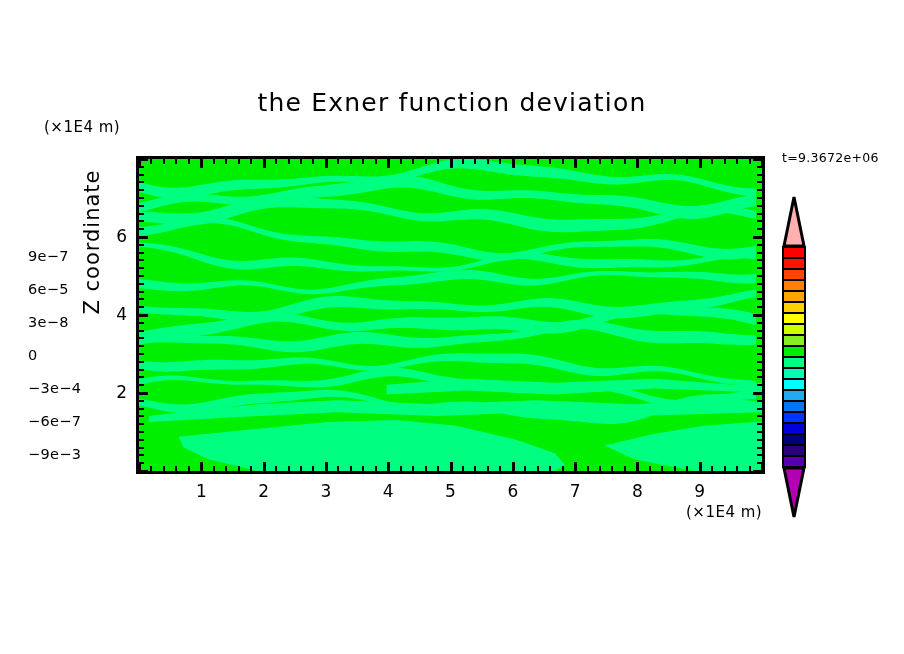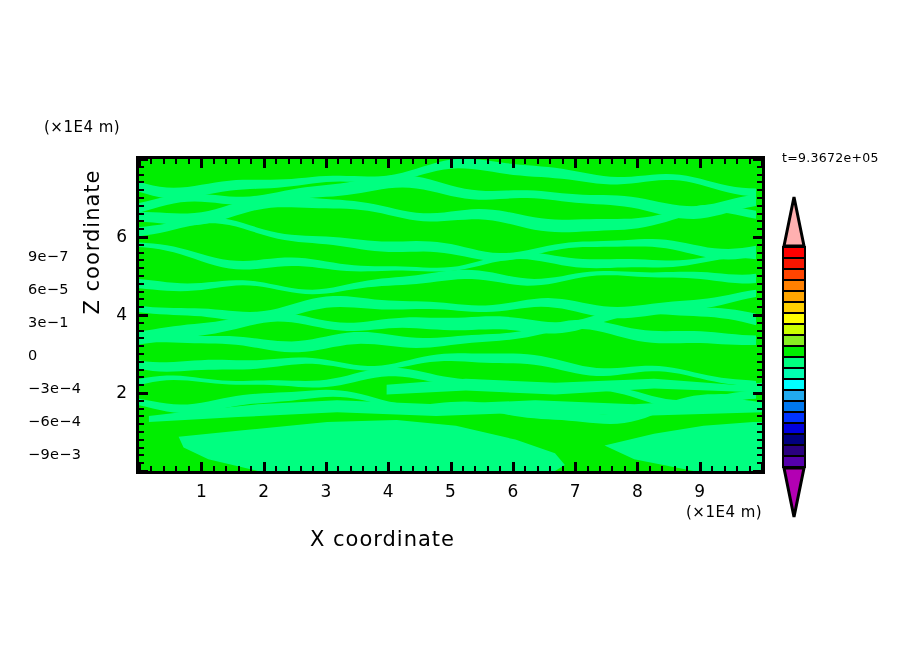--- a/index.html
+++ b/index.html
@@ -45,26 +45,26 @@
          border-left:2px solid #000;border-right:2px solid #000;}
   .cbline{position:absolute;left:0;width:24px;height:2px;background:#000;}
   .carrow{position:absolute;left:0;width:24px;}
   .clabel{position:absolute;font-size:14.5px;color:#000;white-space:pre;left:28px;letter-spacing:.3px;}
 </style>
 </head>
 <body>
 
 <div id="stage">
 
+  <div class="txt" id="title">the Exner function deviation</div>
 
   <div class="txt" id="unit-top">(×1E4 m)</div>
   <div class="txt" id="unit-bottom">(×1E4 m)</div>
-  <div class="txt" id="timestamp">t=9.3672e+05</div>
-
-  <div class="txt" id="xtitle">X coordinate</div>
+  <div class="txt" id="timestamp">t=9.3672e+06</div>
+
   <div class="txt" id="ytitle">Z coordinate</div>
 
   <div id="plot-frame">
     <svg id="field" viewBox="0 0 629 318" preserveAspectRatio="none">
       <rect x="0" y="0" width="629" height="318" fill="#00ee00"></rect>
       <g id="bands" fill="#00ff80">
           <polygon points="0.0,23.3 7.0,25.3 14.0,26.9 21.0,28.2 28.0,29.0 35.0,29.3 42.0,29.1 49.0,28.5 56.0,27.5 63.0,26.3 70.0,25.1 77.0,23.9 84.0,22.9 91.0,22.1 98.0,21.5 105.0,21.2 112.0,21.1 119.0,21.1 126.0,21.2 133.0,21.2 140.0,21.0 147.0,20.7 154.0,20.3 161.0,19.7 168.0,19.0 175.0,18.3 182.0,17.7 189.0,17.3 196.0,17.1 203.0,17.0 210.0,17.2 217.0,17.4 224.0,17.7 231.0,17.9 238.0,17.9 245.0,17.5 252.0,16.8 259.0,15.6 266.0,14.0 273.0,12.1 280.0,9.9 287.0,7.7 294.0,5.5 301.0,3.5 308.0,1.8 315.0,0.6 322.0,-0.1 329.0,-0.3 336.0,-0.1 343.0,0.5 350.0,1.3 357.0,2.3 364.0,3.3 371.0,4.3 378.0,5.1 385.0,5.8 392.0,6.4 399.0,7.0 406.0,7.6 413.0,8.2 420.0,9.0 427.0,10.0 434.0,11.1 441.0,12.4 448.0,13.7 455.0,15.1 462.0,16.3 469.0,17.3 476.0,18.0 483.0,18.3 490.0,18.3 497.0,18.0 504.0,17.4 511.0,16.8 518.0,16.1 525.0,15.6 532.0,15.4 539.0,15.5 546.0,16.1 553.0,17.1 560.0,18.5 567.0,20.2 574.0,22.1 581.0,24.0 588.0,25.7 595.0,27.3 602.0,28.6 609.0,29.4 616.0,29.9 623.0,30.1 623.0,38.3 616.0,37.8 609.0,36.9 602.0,35.7 595.0,34.2 588.0,32.4 581.0,30.4 574.0,28.3 567.0,26.3 560.0,24.5 553.0,23.0 546.0,22.0 539.0,21.4 532.0,21.4 525.0,21.7 518.0,22.4 511.0,23.2 504.0,24.2 497.0,25.0 490.0,25.6 483.0,25.9 476.0,25.9 469.0,25.6 462.0,24.9 455.0,24.0 448.0,23.0 441.0,22.0 434.0,21.0 427.0,20.2 420.0,19.5 413.0,18.9 406.0,18.4 399.0,18.0 392.0,17.5 385.0,16.9 378.0,16.2 371.0,15.3 364.0,14.3 357.0,13.1 350.0,12.0 343.0,10.9 336.0,10.1 329.0,9.6 322.0,9.5 315.0,9.9 308.0,10.8 301.0,12.1 294.0,13.7 287.0,15.6 280.0,17.5 273.0,19.3 266.0,21.0 259.0,22.3 252.0,23.2 245.0,23.8 238.0,24.0 231.0,23.9 224.0,23.6 217.0,23.3 210.0,23.1 203.0,23.0 196.0,23.1 189.0,23.5 182.0,24.2 175.0,25.0 168.0,25.9 161.0,26.9 154.0,27.8 147.0,28.6 140.0,29.2 133.0,29.7 126.0,30.1 119.0,30.4 112.0,30.7 105.0,31.1 98.0,31.7 91.0,32.4 84.0,33.5 77.0,34.7 70.0,36.0 63.0,37.4 56.0,38.6 49.0,39.6 42.0,40.2 35.0,40.3 28.0,39.9 21.0,38.9 14.0,37.4 7.0,35.5 0.0,33.3"></polygon>
           <polygon points="0.0,44.9 7.0,43.3 14.0,41.5 21.0,39.8 28.0,38.2 35.0,36.9 42.0,36.0 49.0,35.4 56.0,35.3 63.0,35.6 70.0,36.1 77.0,36.8 84.0,37.5 91.0,38.1 98.0,38.4 105.0,38.4 112.0,38.1 119.0,37.4 126.0,36.4 133.0,35.2 140.0,33.8 147.0,32.4 154.0,31.1 161.0,29.9 168.0,28.9 175.0,28.0 182.0,27.2 189.0,26.5 196.0,25.7 203.0,24.9 210.0,23.9 217.0,22.8 224.0,21.6 231.0,20.3 238.0,19.0 245.0,17.9 252.0,17.0 259.0,16.4 266.0,16.4 273.0,16.8 280.0,17.8 287.0,19.2 294.0,20.9 301.0,22.9 308.0,25.0 315.0,27.0 322.0,28.8 329.0,30.3 336.0,31.4 343.0,32.2 350.0,32.5 357.0,32.5 364.0,32.4 371.0,32.1 378.0,31.9 385.0,31.8 392.0,31.9 399.0,32.2 406.0,32.7 413.0,33.3 420.0,34.1 427.0,34.8 434.0,35.5 441.0,36.0 448.0,36.4 455.0,36.6 462.0,36.7 469.0,36.8 476.0,36.9 483.0,37.2 490.0,37.6 497.0,38.4 504.0,39.4 511.0,40.7 518.0,42.2 525.0,43.7 532.0,45.2 539.0,46.5 546.0,47.5 553.0,48.0 560.0,48.1 567.0,47.6 574.0,46.6 581.0,45.3 588.0,43.6 595.0,41.9 602.0,40.1 609.0,38.5 616.0,37.1 623.0,36.0 623.0,47.8 616.0,49.1 609.0,50.7 602.0,52.6 595.0,54.5 588.0,56.5 581.0,58.2 574.0,59.7 567.0,60.7 560.0,61.1 553.0,61.0 546.0,60.4 539.0,59.2 532.0,57.7 525.0,56.0 518.0,54.2 511.0,52.4 504.0,50.8 497.0,49.5 490.0,48.4 483.0,47.6 476.0,47.0 469.0,46.5 462.0,46.1 455.0,45.7 448.0,45.2 441.0,44.6 434.0,43.8 427.0,43.0 420.0,42.1 413.0,41.3 406.0,40.6 399.0,40.0 392.0,39.8 385.0,39.8 378.0,40.0 371.0,40.4 364.0,40.8 357.0,41.3 350.0,41.5 343.0,41.5 336.0,41.1 329.0,40.3 322.0,39.1 315.0,37.7 308.0,36.0 301.0,34.2 294.0,32.6 287.0,31.1 280.0,30.0 273.0,29.3 266.0,29.0 259.0,29.3 252.0,29.9 245.0,30.9 238.0,32.1 231.0,33.3 224.0,34.6 217.0,35.7 210.0,36.7 203.0,37.5 196.0,38.1 189.0,38.6 182.0,39.0 175.0,39.5 168.0,40.1 161.0,40.8 154.0,41.6 147.0,42.6 140.0,43.6 133.0,44.7 126.0,45.6 119.0,46.3 112.0,46.7 105.0,46.8 98.0,46.6 91.0,46.1 84.0,45.5 77.0,44.7 70.0,44.0 63.0,43.5 56.0,43.3 49.0,43.5 42.0,44.2 35.0,45.3 28.0,46.9 21.0,48.7 14.0,50.8 7.0,52.8 0.0,54.8"></polygon>
           <polygon points="0.0,54.2 7.0,54.1 14.0,54.2 21.0,54.6 28.0,55.0 35.0,55.4 42.0,55.6 49.0,55.6 56.0,55.1 63.0,54.3 70.0,52.9 77.0,51.2 84.0,49.2 91.0,47.0 98.0,44.8 105.0,42.7 112.0,40.9 119.0,39.4 126.0,38.3 133.0,37.7 140.0,37.5 147.0,37.6 154.0,38.0 161.0,38.5 168.0,39.1 175.0,39.7 182.0,40.3 189.0,40.8 196.0,41.2 203.0,41.6 210.0,42.2 217.0,42.8 224.0,43.7 231.0,44.8 238.0,46.2 245.0,47.7 252.0,49.3 259.0,51.0 266.0,52.5 273.0,53.7 280.0,54.7 287.0,55.2 294.0,55.4 301.0,55.1 308.0,54.5 315.0,53.6 322.0,52.8 329.0,51.9 336.0,51.3 343.0,51.0 350.0,51.1 357.0,51.6 364.0,52.5 371.0,53.7 378.0,55.1 385.0,56.6 392.0,58.0 399.0,59.3 406.0,60.4 413.0,61.1 420.0,61.6 427.0,61.8 434.0,61.8 441.0,61.7 448.0,61.5 455.0,61.3 462.0,61.2 469.0,61.1 476.0,61.1 483.0,61.1 490.0,61.0 497.0,60.8 504.0,60.2 511.0,59.4 518.0,58.3 525.0,56.9 532.0,55.2 539.0,53.3 546.0,51.5 553.0,49.8 560.0,48.3 567.0,47.2 574.0,46.6 581.0,46.5 588.0,46.9 595.0,47.7 602.0,48.8 609.0,50.1 616.0,51.4 623.0,52.7 623.0,61.0 616.0,59.5 609.0,58.0 602.0,56.6 595.0,55.4 588.0,54.6 581.0,54.2 574.0,54.4 567.0,55.1 560.0,56.3 553.0,57.9 546.0,59.9 539.0,62.0 532.0,64.1 525.0,66.1 518.0,67.9 511.0,69.4 504.0,70.5 497.0,71.4 490.0,72.0 483.0,72.4 476.0,72.7 469.0,73.0 462.0,73.3 455.0,73.6 448.0,74.0 441.0,74.3 434.0,74.6 427.0,74.7 420.0,74.5 413.0,74.0 406.0,73.2 399.0,72.0 392.0,70.5 385.0,68.9 378.0,67.1 371.0,65.5 364.0,64.0 357.0,62.8 350.0,61.9 343.0,61.5 336.0,61.5 329.0,61.8 322.0,62.2 315.0,62.8 308.0,63.3 301.0,63.7 294.0,63.7 287.0,63.4 280.0,62.6 273.0,61.6 266.0,60.2 259.0,58.6 252.0,57.0 245.0,55.4 238.0,54.0 231.0,52.8 224.0,51.9 217.0,51.2 210.0,50.8 203.0,50.5 196.0,50.4 189.0,50.3 182.0,50.1 175.0,49.9 168.0,49.7 161.0,49.4 154.0,49.2 147.0,49.1 140.0,49.3 133.0,49.8 126.0,50.6 119.0,51.9 112.0,53.5 105.0,55.5 98.0,57.6 91.0,59.9 84.0,62.1 77.0,64.0 70.0,65.6 63.0,66.8 56.0,67.5 49.0,67.7 42.0,67.5 35.0,67.0 28.0,66.3 21.0,65.5 14.0,64.8 7.0,64.3 0.0,64.1"></polygon>
           <polygon points="0.0,69.3 7.0,68.7 14.0,67.9 21.0,66.9 28.0,65.7 35.0,64.3 42.0,62.9 49.0,61.6 56.0,60.5 63.0,59.7 70.0,59.4 77.0,59.6 84.0,60.3 91.0,61.6 98.0,63.3 105.0,65.3 112.0,67.5 119.0,69.7 126.0,71.8 133.0,73.7 140.0,75.2 147.0,76.4 154.0,77.3 161.0,77.8 168.0,78.2 175.0,78.4 182.0,78.7 189.0,79.0 196.0,79.4 203.0,80.0 210.0,80.7 217.0,81.5 224.0,82.3 231.0,83.0 238.0,83.6 245.0,84.0 252.0,84.2 259.0,84.2 266.0,84.1 273.0,83.9 280.0,83.7 287.0,83.8 294.0,84.0 301.0,84.6 308.0,85.5 315.0,86.7 322.0,88.2 329.0,89.9 336.0,91.6 343.0,93.2 350.0,94.5 357.0,95.5 364.0,95.9 371.0,95.9 378.0,95.3 385.0,94.4 392.0,93.1 399.0,91.6 406.0,90.0 413.0,88.5 420.0,87.2 427.0,86.0 434.0,85.2 441.0,84.6 448.0,84.2 455.0,84.0 462.0,83.8 469.0,83.6 476.0,83.4 483.0,83.1 490.0,82.7 497.0,82.3 504.0,81.9 511.0,81.6 518.0,81.6 525.0,81.9 532.0,82.4 539.0,83.3 546.0,84.5 553.0,85.9 560.0,87.4 567.0,88.8 574.0,90.1 581.0,91.0 588.0,91.6 595.0,91.7 602.0,91.3 609.0,90.6 616.0,89.6 623.0,88.3 623.0,99.0 616.0,100.3 609.0,101.4 602.0,102.1 595.0,102.4 588.0,102.2 581.0,101.5 574.0,100.4 567.0,98.9 560.0,97.2 553.0,95.5 546.0,93.8 539.0,92.3 532.0,91.0 525.0,90.1 518.0,89.5 511.0,89.2 504.0,89.1 497.0,89.2 490.0,89.3 483.0,89.4 476.0,89.5 469.0,89.5 462.0,89.6 455.0,89.6 448.0,89.8 441.0,90.2 434.0,90.8 427.0,91.7 420.0,92.9 413.0,94.4 406.0,96.1 399.0,97.9 392.0,99.7 385.0,101.2 378.0,102.5 371.0,103.4 364.0,103.8 357.0,103.6 350.0,103.1 343.0,102.1 336.0,100.8 329.0,99.4 322.0,98.0 315.0,96.8 308.0,95.8 301.0,95.0 294.0,94.6 287.0,94.4 280.0,94.5 273.0,94.6 266.0,94.8 259.0,94.9 252.0,94.7 245.0,94.4 238.0,93.7 231.0,92.9 224.0,91.9 217.0,90.8 210.0,89.7 203.0,88.7 196.0,87.7 189.0,87.0 182.0,86.3 175.0,85.7 168.0,85.2 161.0,84.5 154.0,83.7 147.0,82.6 140.0,81.2 133.0,79.5 126.0,77.5 119.0,75.3 112.0,73.1 105.0,70.9 98.0,68.9 91.0,67.3 84.0,66.2 77.0,65.6 70.0,65.6 63.0,66.2 56.0,67.3 49.0,68.7 42.0,70.3 35.0,72.1 28.0,73.8 21.0,75.3 14.0,76.7 7.0,77.8 0.0,78.7"></polygon>
@@ -334,20 +334,20 @@
       <svg width="24" height="52" class="carrow" style="top: -52px;">
         <polygon points="12,2 22,51 2,51" fill="#ffb0b0" stroke="#000" stroke-width="3"></polygon>
       </svg>
       <svg width="24" height="52" class="carrow" style="top: 220px;">
         <polygon points="12,50 2,1 22,1" fill="#b300b3" stroke="#000" stroke-width="3"></polygon>
       </svg>
     </div>
   <div id="cbar-labels">
       <div class="clabel" style="top: 248px;">9e−7</div>
       <div class="clabel" style="top: 281px;">6e−5</div>
-      <div class="clabel" style="top: 314px;">3e−1</div>
+      <div class="clabel" style="top: 314px;">3e−8</div>
       <div class="clabel" style="top: 347px;">0</div>
       <div class="clabel" style="top: 380px;">−3e−4</div>
-      <div class="clabel" style="top: 413px;">−6e−4</div>
+      <div class="clabel" style="top: 413px;">−6e−7</div>
       <div class="clabel" style="top: 446px;">−9e−3</div>
     </div>
 
 </div>
 
 </body></html>

